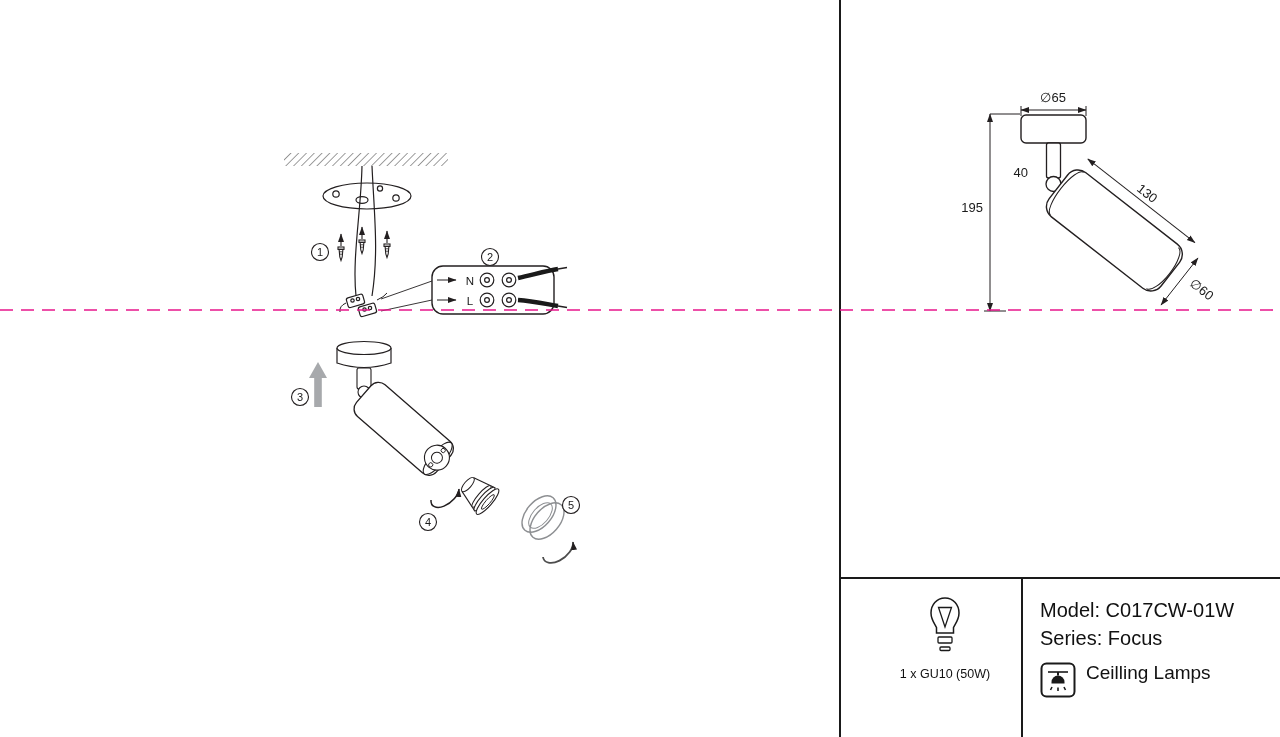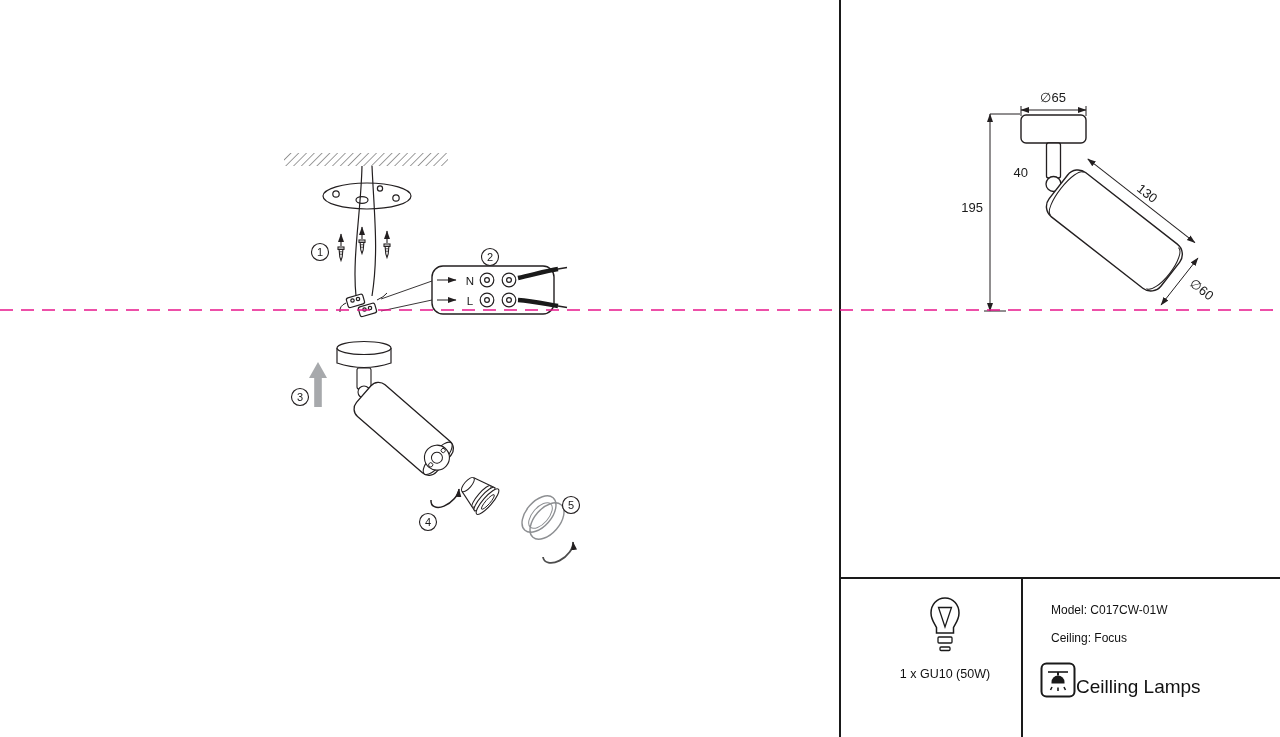--- a/index.html
+++ b/index.html
@@ -8,22 +8,22 @@
   .page { position:relative; width:1280px; height:737px; background:#fff; }
   .scene { position:absolute; left:0; top:0; }
   svg text { font-family:"Liberation Sans", sans-serif; fill:#1a1a1a; }
 
   .cell-bulb { position:absolute; left:841px; top:579px; width:180px; height:158px;
                display:flex; flex-direction:column; align-items:center; padding-top:16px;margin-left:14px; }
   .bulb-label { margin-top:10px; font-size:12.5px; color:#111; white-space:nowrap; }
 
   .cell-spec { position:absolute; left:1023px; top:579px; width:257px; height:158px;
                padding:18px 0 0 17px; color:#111; }
-  .spec-line { font-size:12px; line-height:27.5px; white-space:nowrap;margin-left:11px; }
-  .category-row { display:flex; align-items:flex-end; margin-top:10px; }
+  .spec-line { font-size:20px; line-height:27.5px; white-space:nowrap; }
+  .category-row { display:flex; align-items:flex-start; gap:10px; margin-top:10px; }
   .category-label { font-size:19px; }
 </style>
 </head>
 <body>
 
 <div class="page">
 
   <svg class="scene" width="1280" height="737" viewBox="0 0 1280 737">
     <defs>
       <marker id="arw" markerUnits="userSpaceOnUse" markerWidth="9" markerHeight="7" refX="8" refY="3.5" orient="auto-start-reverse">
@@ -203,21 +203,21 @@
       <path d="M22 3 C13.5 3 8 10 8 18 C8 24.5 11.5 28.5 13.5 32.5 L13.5 38 L30.5 38 L30.5 32.5 C32.5 28.5 36 24.5 36 18 C36 10 30.5 3 22 3 Z"></path>
       <path d="M15.5 12.5 L28.5 12.5 L22 32 Z" stroke-width="1.3"></path>
       <rect x="15" y="42" width="14" height="6" rx="1" stroke-width="1.3"></rect>
       <rect x="17" y="52" width="10" height="3.5" rx="1" stroke-width="1.3"></rect>
     </svg>
     <div class="bulb-label">1 x GU10 (50W)</div>
   </div>
 
   <div class="cell-spec">
     <div class="spec-line">Model: C017CW-01W</div>
-    <div class="spec-line">Ceiling: Focus</div>
+    <div class="spec-line">Series: Focus</div>
     <div class="category-row">
       <svg class="cat-icon" width="36" height="36" viewBox="0 0 36 36" stroke="#1a1a1a" fill="none" stroke-width="2">
         <rect x="1.5" y="1.5" width="33" height="33" rx="5" stroke-width="2"></rect>
         <line x1="8" y1="10" x2="28" y2="10" stroke-width="1.6"></line>
         <line x1="18" y1="10" x2="18" y2="13.5" stroke-width="2"></line>
         <path d="M11.5 20 A6.5 6.5 0 0 1 24.5 20 L24.5 21.5 L11.5 21.5 Z" fill="#1a1a1a" stroke="none"></path>
         <line x1="12" y1="25" x2="10.5" y2="28" stroke-width="1.6"></line>
         <line x1="18" y1="25.5" x2="18" y2="29" stroke-width="1.6"></line>
         <line x1="24" y1="25" x2="25.5" y2="28" stroke-width="1.6"></line>
       </svg>

